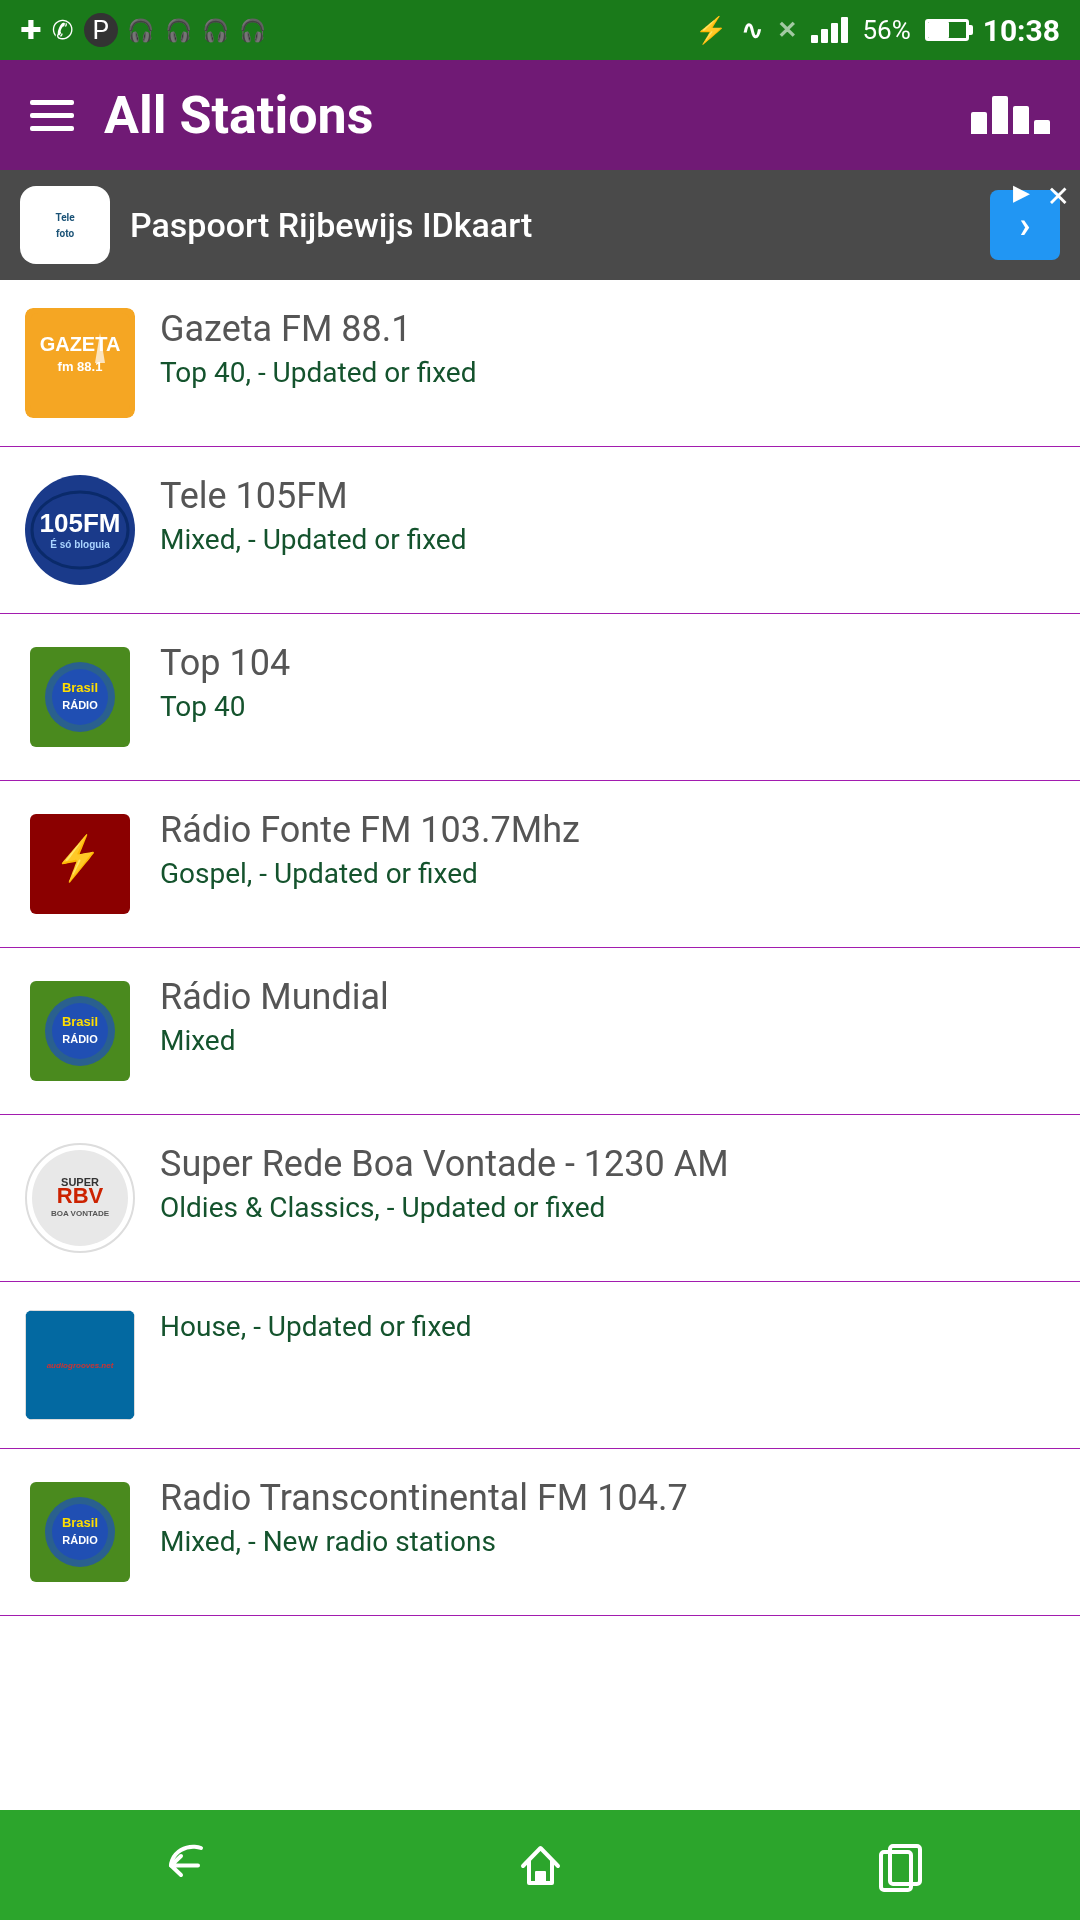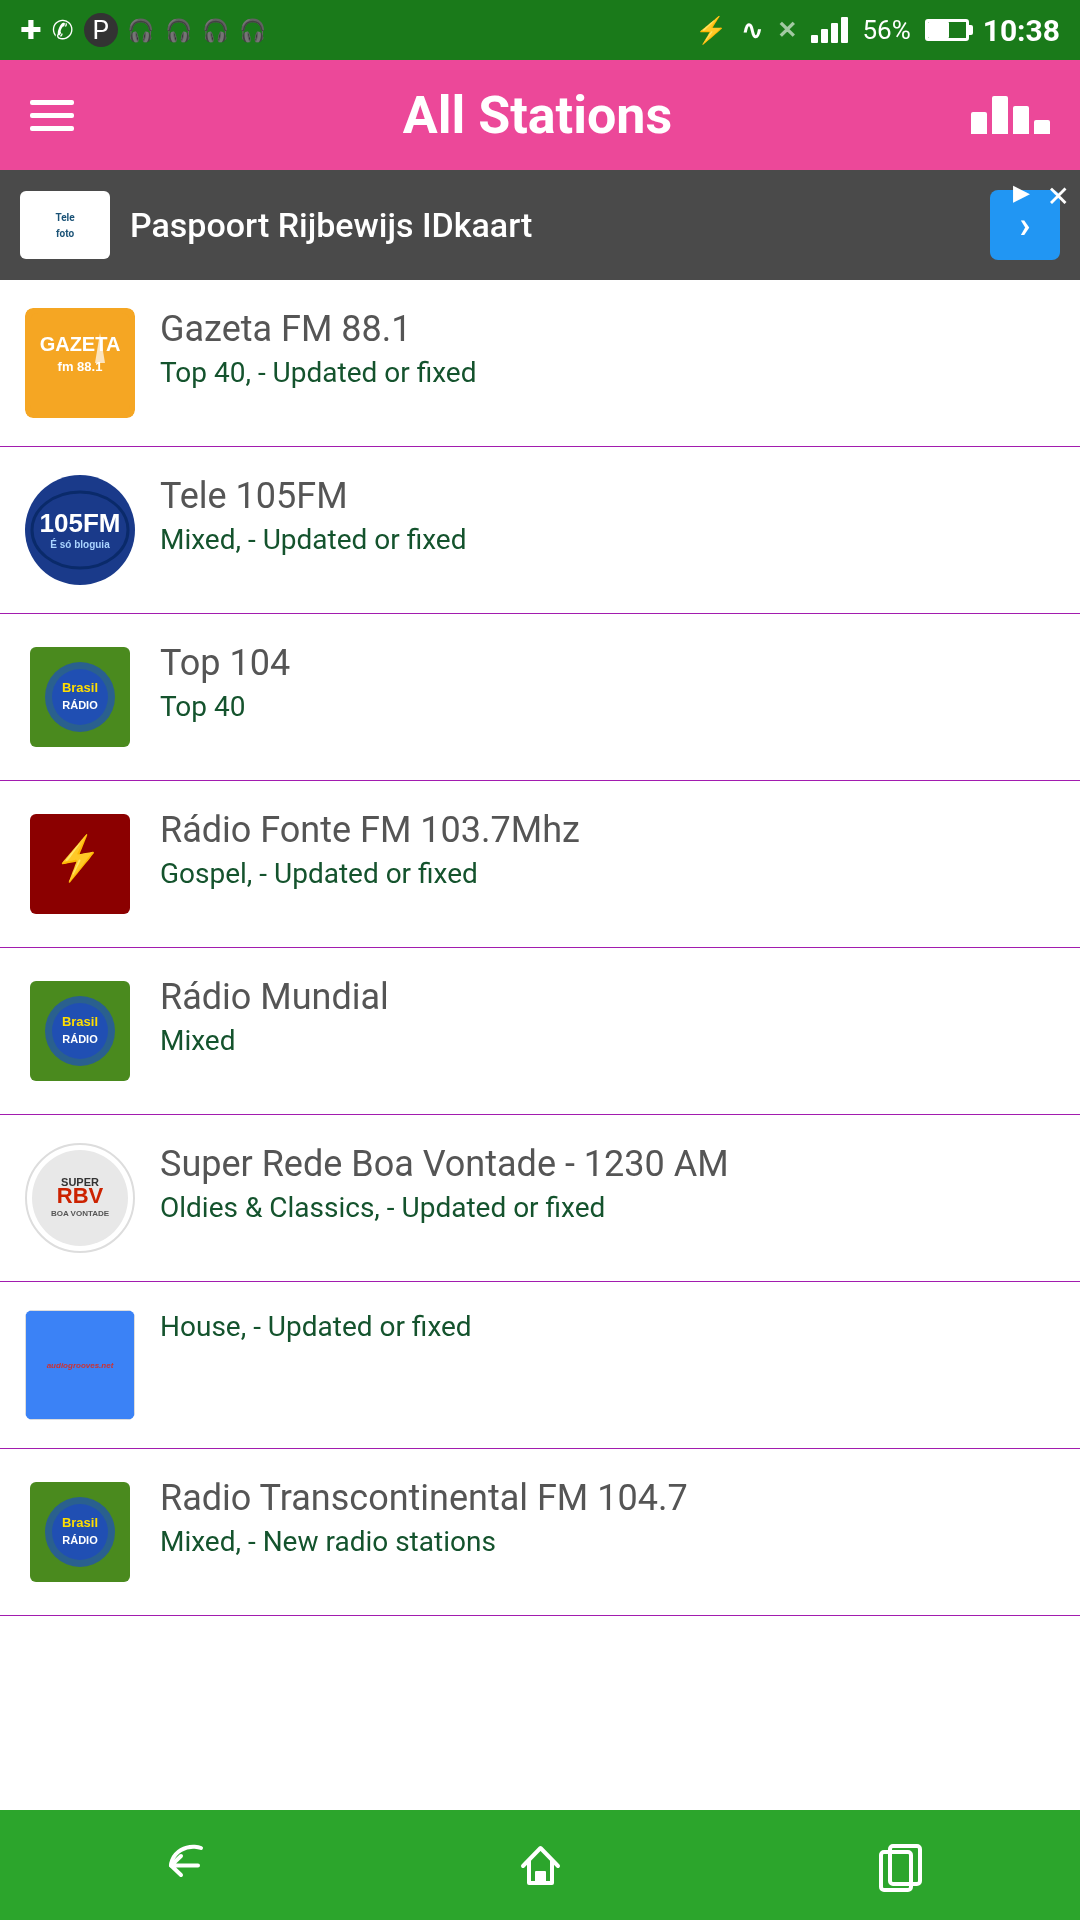--- a/index.html
+++ b/index.html
@@ -71,27 +71,26 @@
       gap: 3px;
     }
     .signal-bar {
       background: white;
       width: 7px;
       border-radius: 1px;
     }
 
     
     .top-bar {
-      background: #ec4899;
+      background: #701a75;
       height: 110px;
       display: flex;
       align-items: center;
       justify-content: space-between;
       padding: 0 30px;
-      text-align: center;
     }
     .hamburger-icon {
       display: flex;
       flex-direction: column;
       gap: 8px;
       cursor: pointer;
     }
     .hamburger-line {
       width: 44px;
       height: 5px;
@@ -121,23 +120,23 @@
       background: #4a4a4a;
       height: 110px;
       display: flex;
       align-items: center;
       padding: 0 20px;
       gap: 20px;
       position: relative;
     }
     .ad-logo {
       width: 90px;
-      height: 68px;
-      background: white;
-      border-radius: 6px;
+      height: 78px;
+      background: white;
+      border-radius: 16px;
       display: flex;
       align-items: center;
       justify-content: center;
       overflow: hidden;
     }
     .ad-logo-text {
       font-size: 16px;
       font-weight: bold;
       color: #1a5276;
       text-align: center;
@@ -392,21 +391,21 @@
     </svg>
         </div>
       </div>
       <div class="station-info">
         <div class="station-name">Super Rede Boa Vontade - 1230 AM</div>
         <div class="station-genre">Oldies &amp; Classics, - Updated or fixed</div>
       </div>
     </div>
     <div class="station-item">
       <div class="station-logo">
-        <div style="width: 100%; height: 100%; display: flex; align-items: center; justify-content: center; background: #3b82f6; border-radius: 4px; border: 1px solid rgb(221, 221, 221);">
+        <div style="width: 100%; height: 100%; display: flex; align-items: center; justify-content: center; background: #0369a1; border-radius: 4px; border: 1px solid rgb(221, 221, 221);">
           <svg width="100" height="50" viewBox="0 0 200 50">
       <text x="100" y="30" text-anchor="middle" font-size="16" fill="#cc3333" font-family="Arial" font-style="italic">audiogrooves.net</text>
     </svg>
         </div>
       </div>
       <div class="station-info">
         <div class="station-genre">House, - Updated or fixed</div>
       </div>
     </div>
     <div class="station-item">

